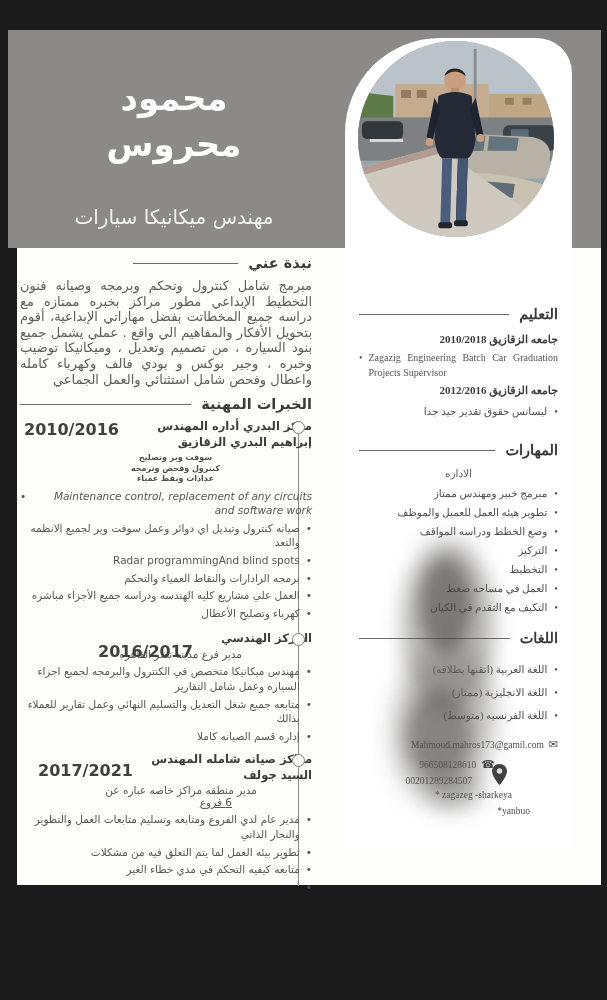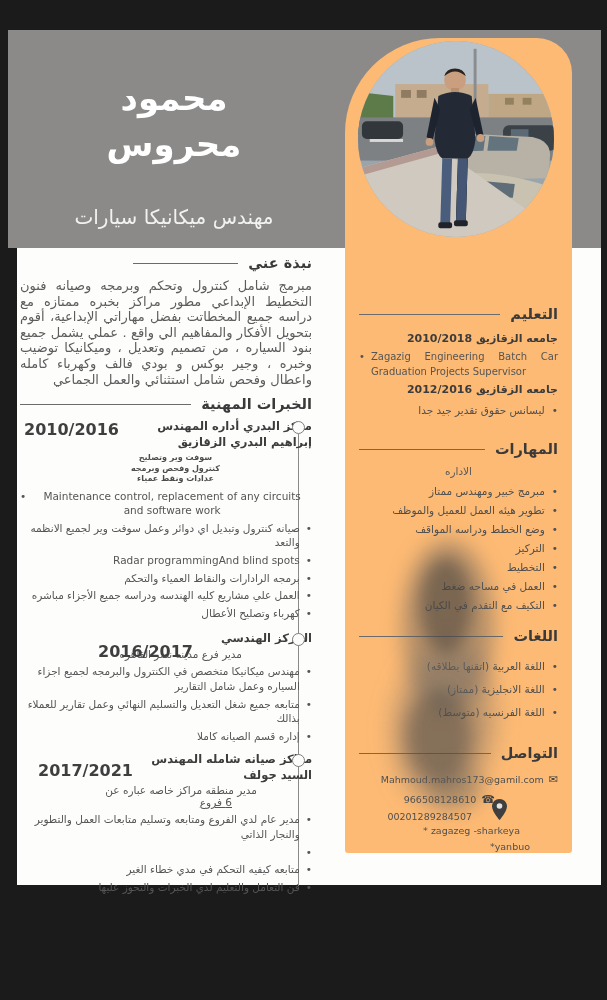--- a/index.html
+++ b/index.html
@@ -4,22 +4,22 @@
 <style>
   html,body{margin:0;padding:0;}
   body{
     width:607px;height:1000px;position:relative;overflow:hidden;
     background:#1b1b1b;
     font-family:"DejaVu Sans","Liberation Sans",sans-serif;
   }
   
   .header-band{position:absolute;left:8px;top:30px;width:593px;height:218px;background:#8b8a88;}
   .page-body{position:absolute;left:17px;top:248px;width:584px;height:637px;background:#fdfdfc;}
-  .sidebar{position:absolute;left:345px;top:38px;width:227px;height:815px;background:#fdba74;
-           border-radius:95px 35px 3px 3px;z-index:2;}
+  .sidebar{position:absolute;left:345px;top:38px;width:227px;height:815px;background:#ffffff;
+           border-radius:95px 35px 3px 3px;z-index:2;font-family:Liberation Serif, serif;}
   
   .name-block{position:absolute;left:64px;top:75px;width:220px;text-align:center;color:#fff;z-index:3;}
   .name-line{font-size:34px;font-weight:bold;line-height:46px;}
   .job-title{margin-top:38px;font-size:20px;color:#f2f2f0;}
   
   .photo-wrap{position:absolute;left:358px;top:41px;width:196px;height:196px;border-radius:50%;
               overflow:hidden;z-index:4;background:#9aa5ab;}
   
   .h-row{display:flex;align-items:center;gap:10px;direction:rtl;}
   .h-text{font-size:14.5px;font-weight:bold;color:#3a3a3a;white-space:nowrap;}
@@ -37,40 +37,40 @@
   .job-date{position:absolute;direction:ltr;font-size:16px;color:#3f3f3f;font-weight:bold;}
   .sub3{width:fit-content;margin:3px 92px 3px auto;text-align:center;font-size:8px;line-height:10.5px;
         color:#4c4c4c;font-weight:bold;}
   .sub-line{font-size:10.5px;color:#555;}
   ul.blt{list-style:none;margin:4px 0 0 0;padding:0;}
   ul.blt li{display:flex;direction:rtl;gap:6px;font-size:10.5px;line-height:14.6px;color:#555;
             margin-bottom:3px;}
   ul.blt li .dot{color:#555;flex:0 0 auto;}
   ul.blt li.ltr{direction:ltr;text-align:left;}
   ul.blt li .txt{text-align:right;}
-  ul.blt li.ltr .txt{text-align:center;}
+  ul.blt li.ltr .txt{text-align:right;font-style:italic;}
   
   .sb-content{position:absolute;left:0;top:268px;width:100%;box-sizing:border-box;
               padding:0 14px;direction:rtl;color:#555;z-index:3;}
   .edu-entry-title{font-size:11px;font-weight:bold;color:#3c3c3c;margin-top:10px;text-align:right;}
   .edu-en{display:flex;direction:ltr;gap:6px;font-size:10px;line-height:15px;color:#555;margin-top:4px;}
   .edu-en .txt{flex:1;text-align:justify;text-align-last:left;}
   .skills-sub{font-size:10.5px;color:#5a5a5a;text-align:center;margin-top:8px;}
   ul.sb-blt{list-style:none;margin:8px 0 0 0;padding:0;}
   ul.sb-blt li{display:flex;direction:rtl;gap:7px;font-size:10.5px;line-height:13px;color:#4f4f4f;
                margin-bottom:6px;}
   ul.sb-blt.lang li{margin-bottom:10px;}
   .mt-sk{margin-top:24px;} .mt-lg{margin-top:16px;} .mt-ct{margin-top:26px;}
   
   .contact{position:relative;height:95px;margin-top:6px;}
   .c-row{position:absolute;display:flex;direction:rtl;align-items:center;gap:5px;font-size:9.5px;color:#4f4f4f;}
   .c-email{right:0;top:6px;}
   .c-phone{right:63px;top:26px;}
   .c-num2{right:86px;top:44px;}
-  .c-shark{right:38px;top:58px;}
+  .c-shark{right:46px;top:58px;}
   .c-yanbuo{right:28px;top:74px;}
   .c-ltr{direction:ltr;margin-left:39px;}
   .c-icon{font-size:11px;color:#3f3f3f;}
   .pin{position:absolute;right:51px;top:32px;}
   
   .smudge{position:absolute;z-index:5;border-radius:50%;pointer-events:none;}
   .s1{left:402px;top:540px;width:92px;height:170px;background:rgba(95,93,90,.45);filter:blur(10px);}
   .s2{left:394px;top:645px;width:100px;height:158px;background:rgba(105,102,99,.42);filter:blur(12px);transform:rotate(7deg);}
   .s3{left:420px;top:558px;width:52px;height:95px;background:rgba(62,60,58,.5);filter:blur(8px);}
   .s4{left:406px;top:690px;width:66px;height:92px;background:rgba(72,70,67,.48);filter:blur(9px);}
@@ -151,24 +151,20 @@
       <li>
           <span class="dot">•</span>
           <span class="txt">اللغة الانجليزية  (ممتاز)</span>
         </li>
       <li>
           <span class="dot">•</span>
           <span class="txt">اللغة الفرنسيه  (متوسط)</span>
         </li>
     </ul>
 
-    <div class="h-row mt-ct">
-      <span class="h-text">التواصل</span>
-      <span class="h-line"></span>
-    </div>
     <div class="contact">
       <div class="c-row c-email">
         <span class="c-icon">✉</span>
         <span class="c-ltr">Mahmoud.mahros173@gamil.com</span>
       </div>
       <div class="c-row c-phone">
         <span class="c-icon">☎</span>
         <span class="c-ltr">966508128610</span>
       </div>
       <svg class="pin" width="15" height="21" viewBox="0 0 15 21">
@@ -318,28 +314,28 @@
       <div class="job-title-l">السيد جولف</div>
       <div class="sub-line" style="margin:1px 55px 0 0;text-align:right;">مدير منطقه مراكز خاصه عباره عن</div>
       <div class="sub-line" style="text-align:center;margin:0 80px 0 0;width:fit-content;text-decoration:underline;">6 فروع</div>
       <ul class="blt">
         <li>
             <span class="dot">•</span>
             <span class="txt">مدير عام لدي الفروع ومتابعه وتسليم متابعات العمل والتطوير والنجار الذاتي</span>
           </li>
         <li>
             <span class="dot">•</span>
+            <span class="txt">تطوير بيئه العمل لما يتم التعلق فيه من مشكلات</span>
           </li>
         <li>
             <span class="dot">•</span>
             <span class="txt">متابعه كيفيه التحكم في مدي خطاء الغير</span>
           </li>
         <li>
             <span class="dot">•</span>
-            <span class="txt">فن التعامل والتعليم لدي الخبرات والتحوز عليها</span>
           </li>
       </ul>
     </div>
   </div>
 </div>
 
 <div class="smudge s1"></div>
 <div class="smudge s2"></div>
 <div class="smudge s3"></div>
 <div class="smudge s4"></div>

